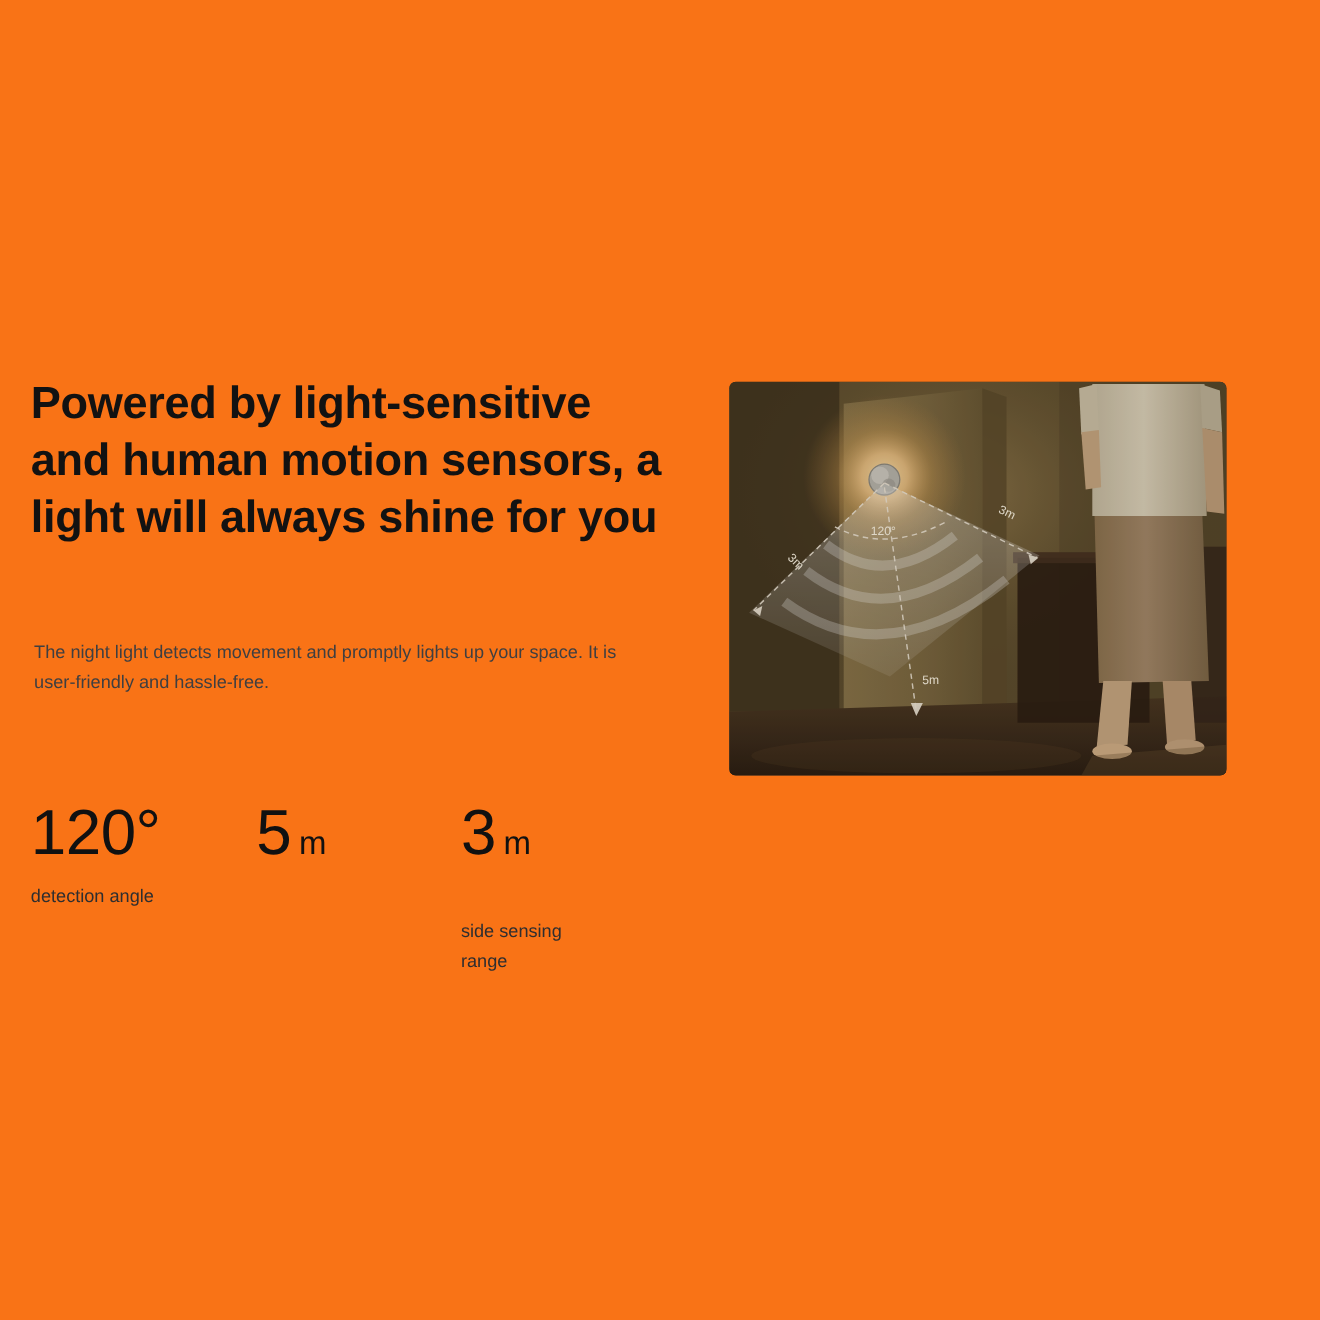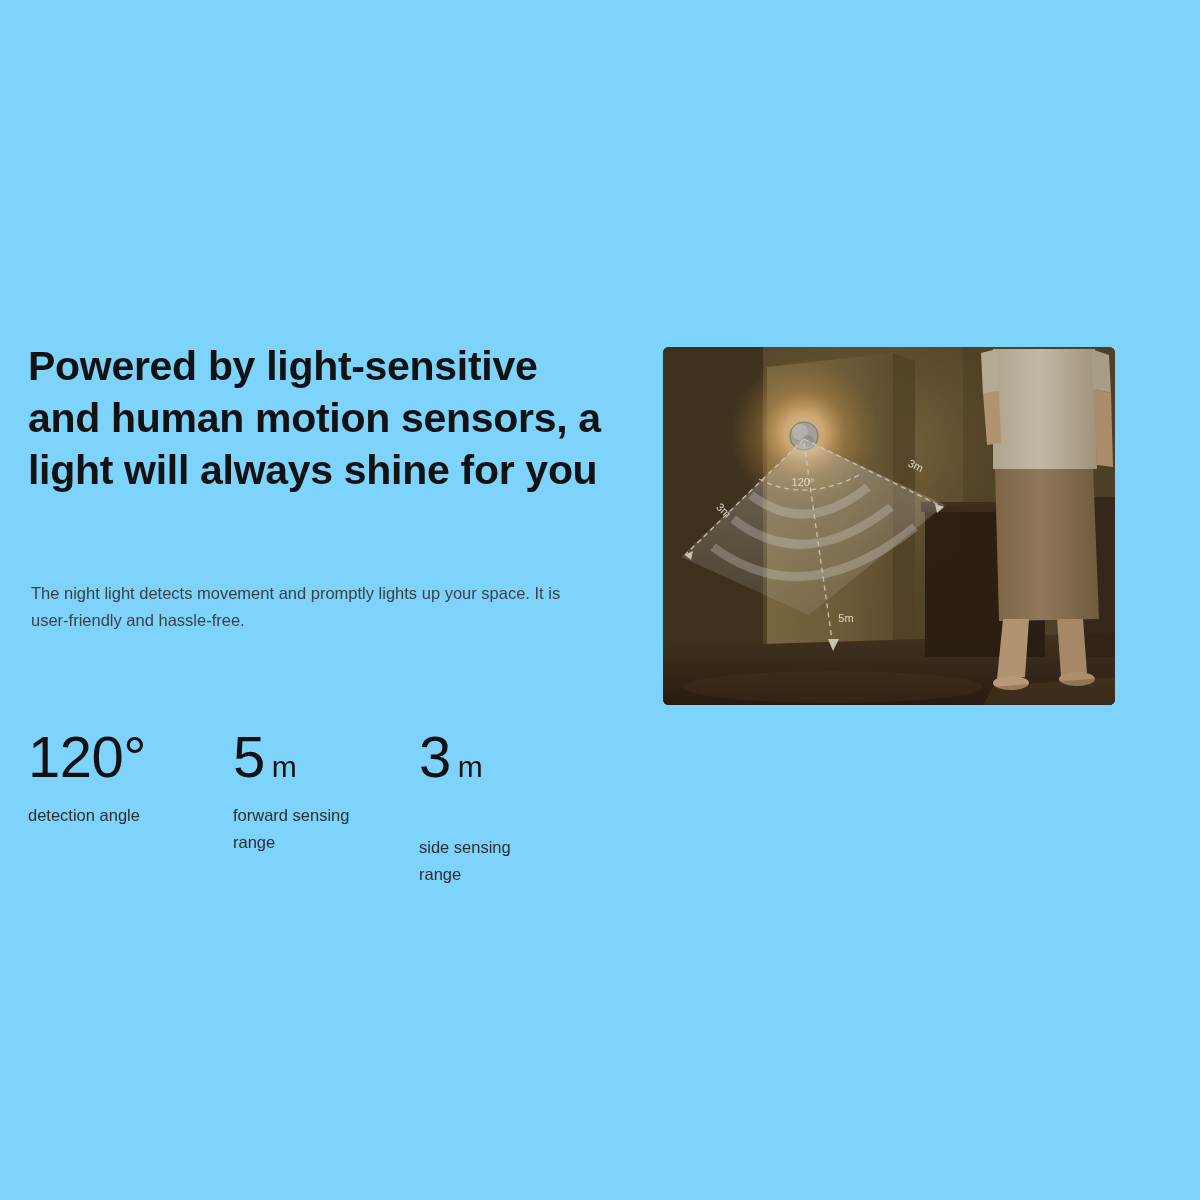--- a/index.html
+++ b/index.html
@@ -11,21 +11,21 @@
     width: 1200px;
     height: 1200px;
     position: relative;
     font-family: "Liberation Sans", sans-serif;
     overflow: hidden;
   }
 
   .page {
     position: absolute;
     inset: 0;
-    background: #7dd3fc;
+    background: #f97316;
     padding-left: 24px;
   }
 
   
   .text-col {
     position: absolute;
     left: 28px;
     top: 340px;
     width: 585px;
   }
@@ -127,21 +127,20 @@
         <span class="stat-unit"></span>
       </div>
       <div class="stat-label">detection angle</div>
     </div>
 
     <div class="stat stat-2">
       <div class="stat-value">
         <span class="stat-number">5</span>
         <span class="stat-unit">m</span>
       </div>
-      <div class="stat-label">forward sensing range</div>
     </div>
 
     <div class="stat stat-3">
       <div class="stat-value">
         <span class="stat-number">3</span>
         <span class="stat-unit">m</span>
       </div>
       <div class="stat-label">side sensing range</div>
     </div>
 

